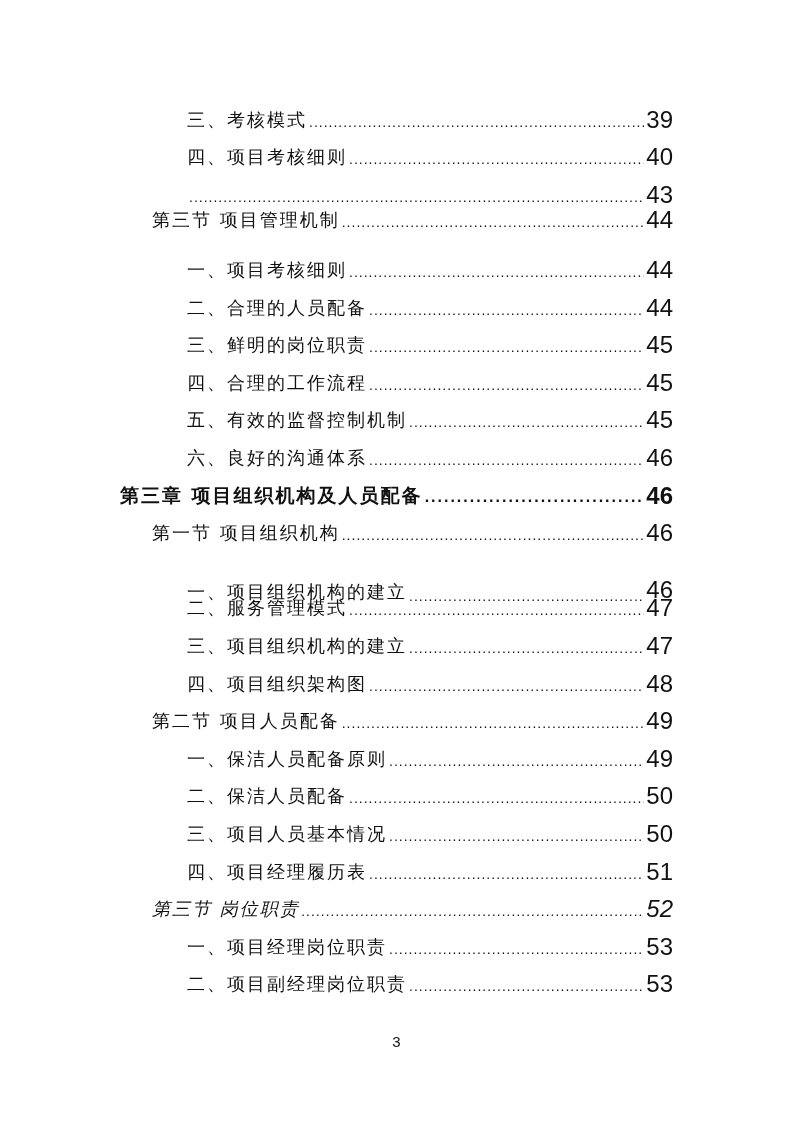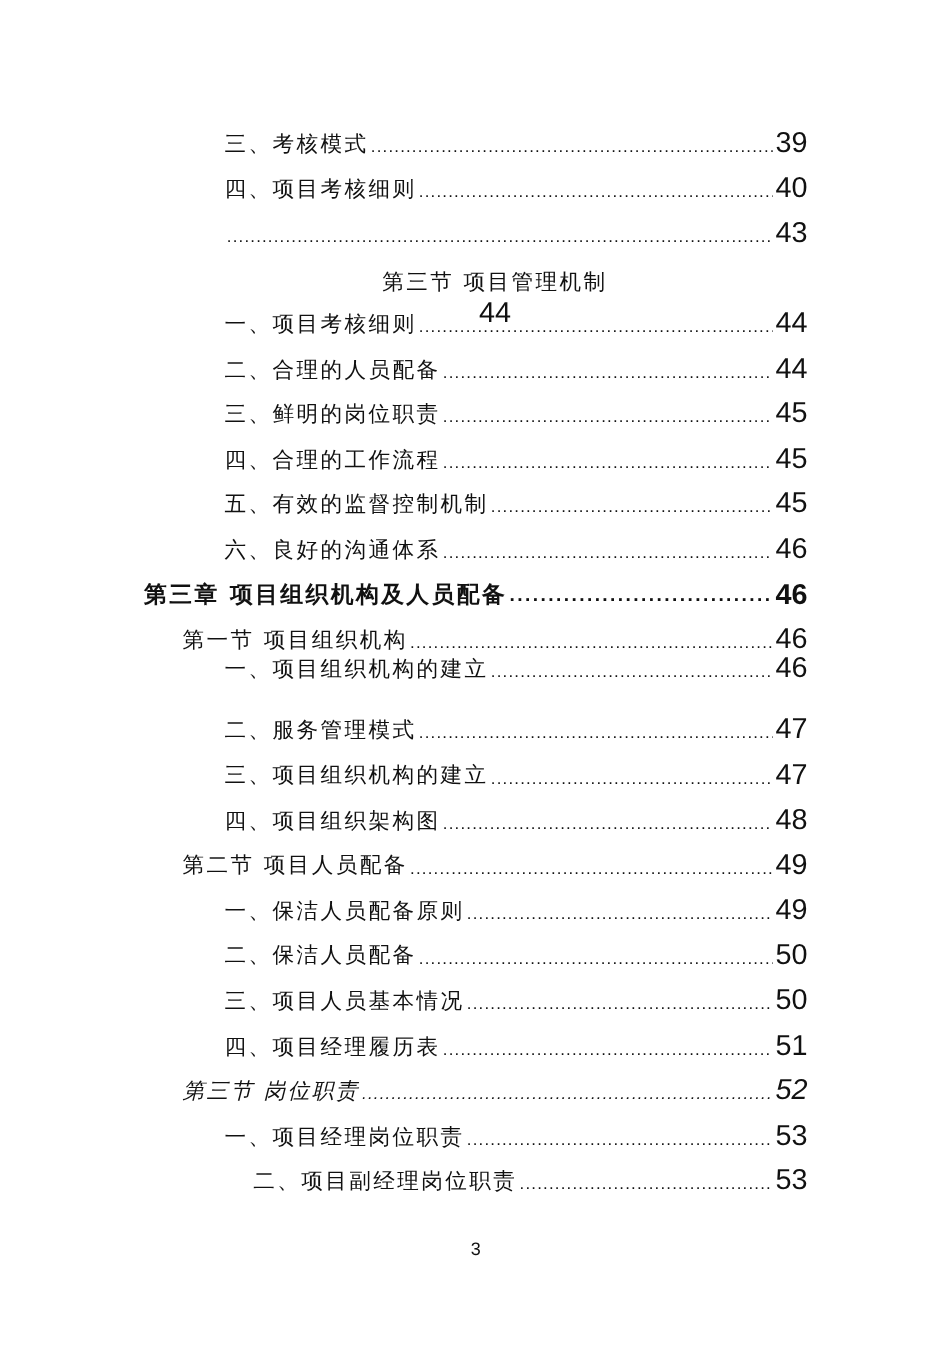--- a/index.html
+++ b/index.html
@@ -32,21 +32,21 @@
     </div>
     <div class="row l3" style="top: 37.6px;">
       <span class="t">四、项目考核细则</span>
       <span class="dots"></span>
       <span class="p">40</span>
     </div>
     <div class="row l3" style="top: 75.2px;">
       <span class="dots"></span>
       <span class="p">43</span>
     </div>
-    <div class="row l2" style="top: 122px; flex-direction: column;">
+    <div class="row l2" style="top: 100px;">
       <span class="t">第三节  项目管理机制</span>
       <span class="dots"></span>
       <span class="p">44</span>
     </div>
     <div class="row l3" style="top: 150.4px;">
       <span class="t">一、项目考核细则</span>
       <span class="dots"></span>
       <span class="p">44</span>
     </div>
     <div class="row l3" style="top: 188px;">
@@ -77,21 +77,21 @@
     <div class="row l1" style="top: 376px;">
       <span class="t">第三章  项目组织机构及人员配备</span>
       <span class="dots"></span>
       <span class="p">46</span>
     </div>
     <div class="row l2" style="top: 413.6px; text-align: center;">
       <span class="t">第一节  项目组织机构</span>
       <span class="dots"></span>
       <span class="p">46</span>
     </div>
-    <div class="row l3" style="top: 437px;">
+    <div class="row l3" style="top: 466px; align-items: flex-end;">
       <span class="t">一、项目组织机构的建立</span>
       <span class="dots"></span>
       <span class="p">46</span>
     </div>
     <div class="row l3" style="top: 488.8px;">
       <span class="t">二、服务管理模式</span>
       <span class="dots"></span>
       <span class="p">47</span>
     </div>
     <div class="row l3" style="top: 526.4px;">
@@ -132,20 +132,20 @@
     <div class="row l2" style="top: 789.6px; font-style: italic;">
       <span class="t">第三节  岗位职责</span>
       <span class="dots"></span>
       <span class="p">52</span>
     </div>
     <div class="row l3" style="top: 827.2px;">
       <span class="t">一、项目经理岗位职责</span>
       <span class="dots"></span>
       <span class="p">53</span>
     </div>
-    <div class="row l3" style="top: 864.8px; margin-left: 24px;">
+    <div class="row l3" style="top: 864.8px;">
       <span class="t">二、项目副经理岗位职责</span>
       <span class="dots"></span>
       <span class="p">53</span>
     </div>
   </div>
 
 <div class="footer">3</div>
 
 </body></html>

